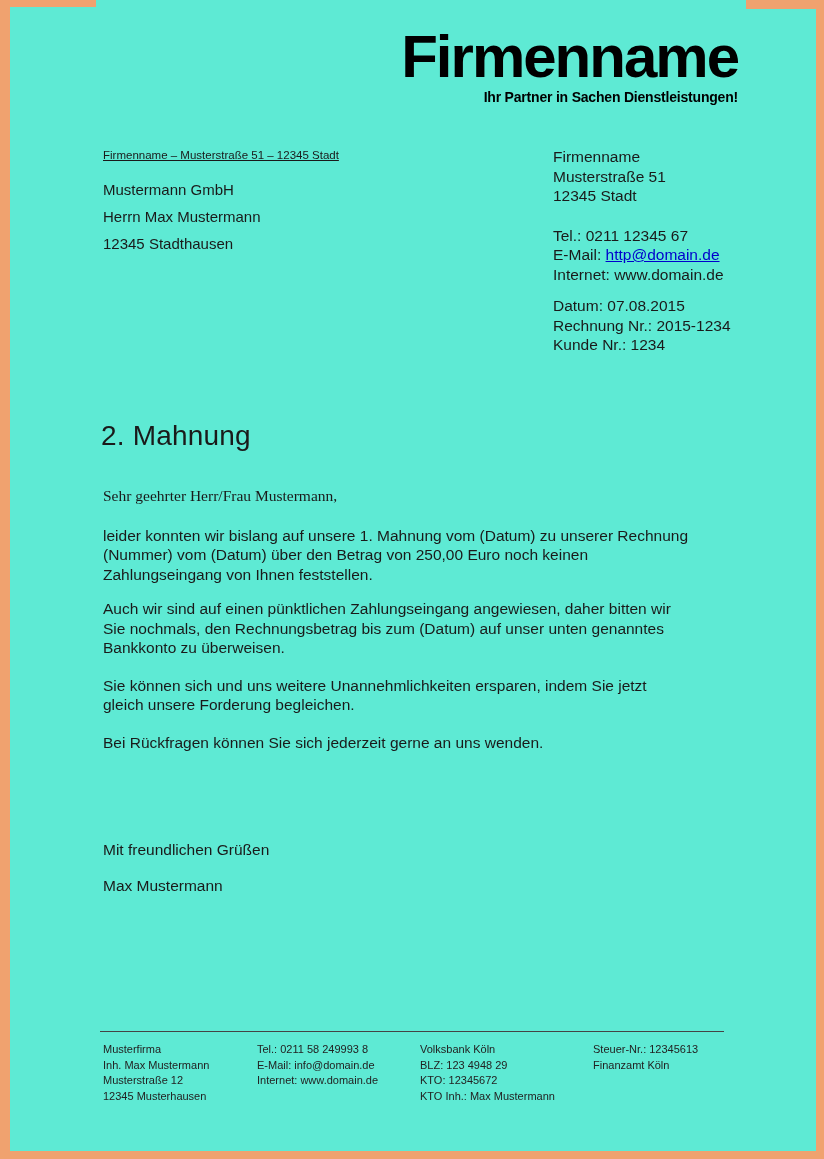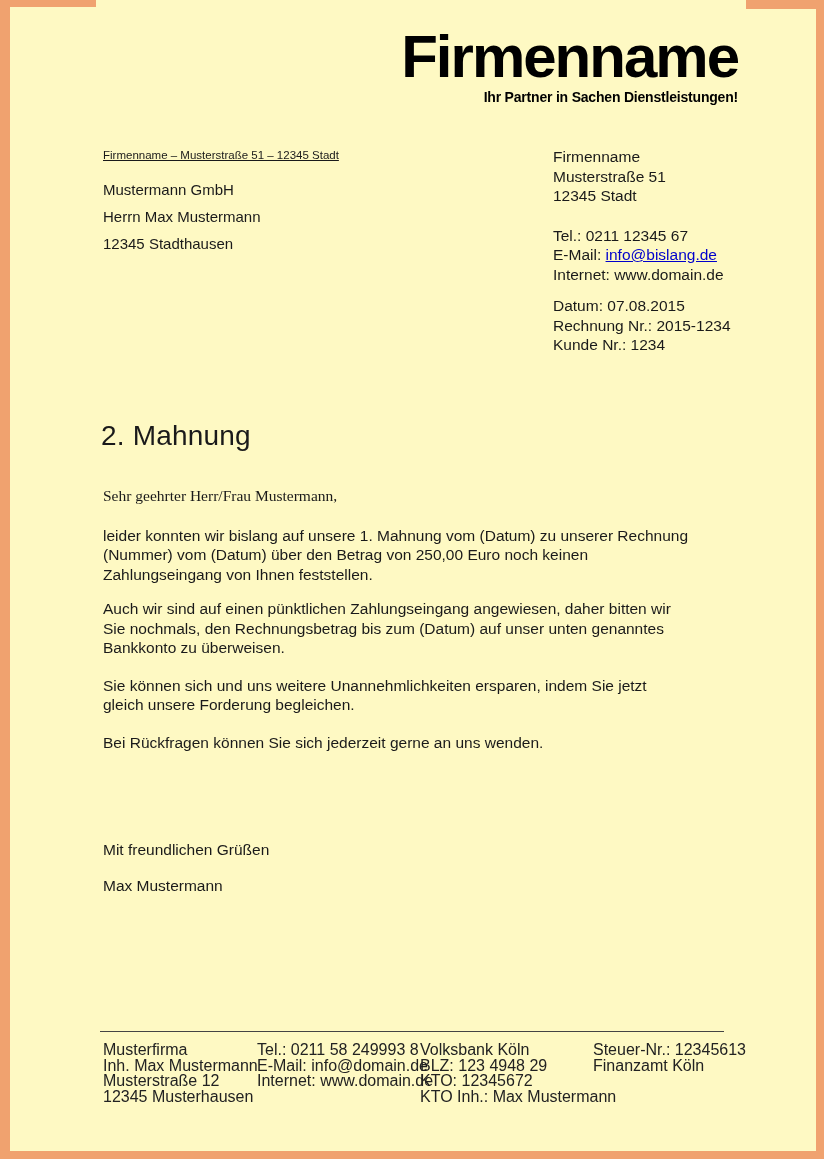--- a/index.html
+++ b/index.html
@@ -2,21 +2,21 @@
 <html><head>
 <meta charset="utf-8">
 <style>
   html, body { margin: 0; padding: 0; background: #e8e8e8; }
   * { box-sizing: border-box; }
   .canvas {
     position: relative;
     width: 824px;
     height: 1159px;
     margin: 0 auto;
-    background: #fef9c3;
+    background: #5eead4;
     font-family: "Liberation Sans", "DejaVu Sans", sans-serif;
     color: #1a1a1a;
     overflow: hidden;
   }
   
   .edge { position: absolute; background: #f0a26f; z-index: 5; }
   .edge-left   { left: 0; top: 0; width: 10px; height: 100%; }
   .edge-right  { right: 0; top: 0; width: 8px; height: 100%; }
   .edge-bottom { left: 0; bottom: 0; width: 100%; height: 8px; }
   .edge-tl     { left: 0; top: 0; width: 96px; height: 7px; }
@@ -116,21 +116,21 @@
     position: absolute;
     top: 1031px;
     left: 100px;
     width: 624px;
     border-top: 1px solid #444;
   }
 
   .footer-col {
     position: absolute;
     top: 1042px;
-    font-size: 16px;
+    font-size: 11px;
     line-height: 15.5px;
     white-space: pre-line;
     color: #222;
   }
   .footer-col.c1 { left: 103px; }
   .footer-col.c2 { left: 257px; }
   .footer-col.c3 { left: 420px; }
   .footer-col.c4 { left: 593px; }
 </style>
 </head>
@@ -154,21 +154,21 @@
   <div class="recipient">Mustermann GmbH
 Herrn Max Mustermann
 12345 Stadthausen</div>
 
   <div class="info-block">
     <div class="info-group company">Firmenname
 Musterstraße 51
 12345 Stadt</div>
     <div class="info-group contact">
       <div class="info-line">Tel.: 0211 12345 67</div>
-      <div class="info-line"><span>E-Mail: </span><a class="link">info@bislang.de</a></div>
+      <div class="info-line"><span>E-Mail: </span><a class="link">http@domain.de</a></div>
       <div class="info-line">Internet: www.domain.de</div>
     </div>
     <div class="info-group meta">Datum: 07.08.2015
 Rechnung Nr.: 2015-1234
 Kunde Nr.: 1234</div>
   </div>
 
   <h1 class="heading">2. Mahnung</h1>
 
   <div class="letter-body">

